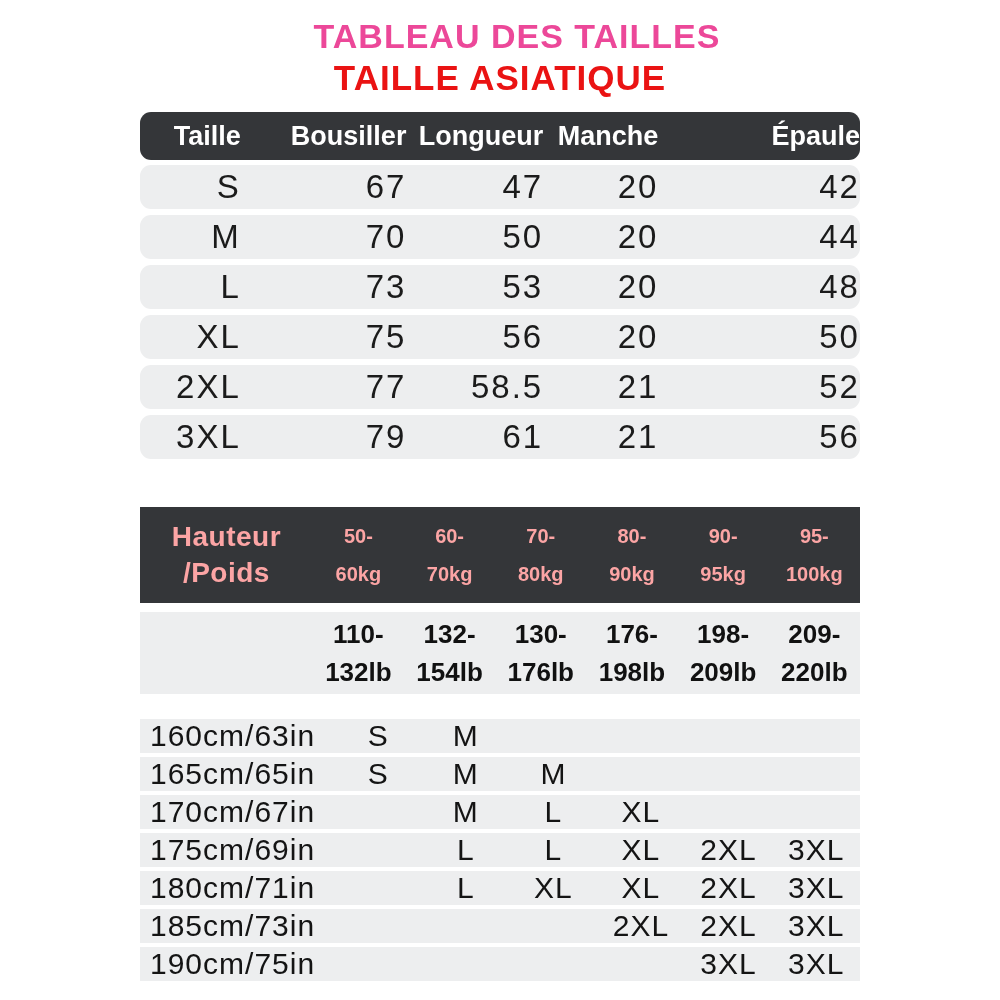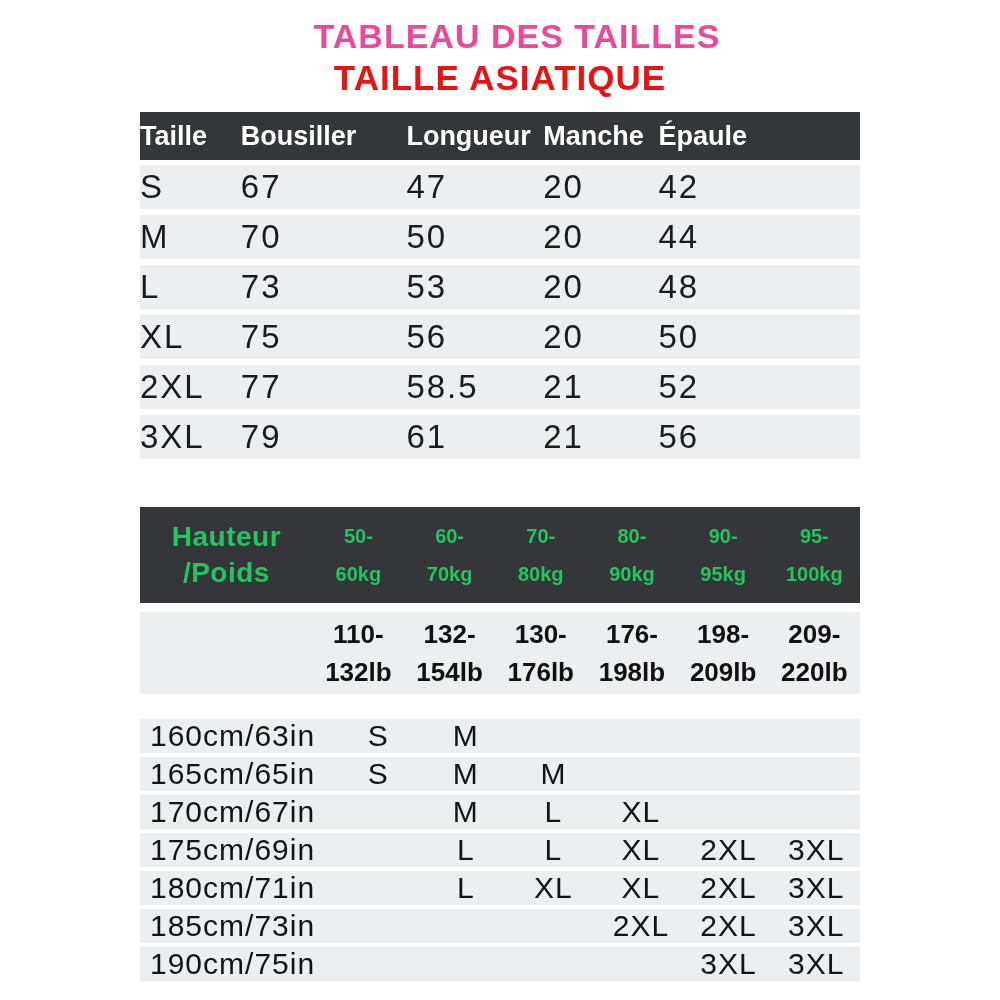--- a/index.html
+++ b/index.html
@@ -14,27 +14,27 @@
     width:1000px;height:1000px;background:#fff;overflow:hidden;
     font-family:"Liberation Sans",sans-serif;color:var(--text-dark);
   }
   .titles{text-align:center;padding-top:16px;}
   .title{font-size:34px;line-height:40px;font-weight:800;letter-spacing:1px;color:#ec4899;padding-left:34px;}
   .subtitle{font-size:35px;line-height:36px;font-weight:800;letter-spacing:1px;color:var(--accent-red);margin-top:4px;}
 
   .sheet{width:720px;margin:16px auto 0;}
 
   
-  .grid5{display:grid;grid-template-columns:14% 23% 19% 16% 28%;align-items:center;text-align:left;}
+  .grid5{display:grid;grid-template-columns:14% 23% 19% 16% 28%;align-items:center;text-align:right;border-radius:11px;}
   .thead{background:var(--band-dark);height:48px;color:#fff;font-weight:700;font-size:27px;margin-bottom:5px;}
   .trow{background:var(--row-gray);height:44px;font-size:33px;letter-spacing:2px;margin-bottom:6px;color:#1b1b1b;}
 
   
   .grid7{display:grid;grid-template-columns:24% repeat(6,12.666%);align-items:center;text-align:center;}
-  .band{background:var(--band-dark);height:96px;color:#22c55e;font-weight:700;margin-bottom:9px;margin-top:48px;}
+  .band{background:var(--band-dark);height:96px;color:#fca5a5;font-weight:700;margin-bottom:9px;margin-top:48px;}
   .band .lbl{font-size:28px;line-height:36px;letter-spacing:0.5px;}
   .two-line span{display:block;}
   .band .wcell{font-size:20px;line-height:38px;}
   .lbband{background:var(--row-gray);height:82px;color:#111;font-weight:700;font-size:26px;line-height:38px;margin-bottom:25px;}
 
   
   .hgrid{display:grid;grid-template-columns:27% repeat(6,12.166%);align-items:center;}
   .hrow{background:var(--row-gray);height:34px;margin-bottom:4px;font-size:30px;}
   .hrow .hlabel{text-align:left;padding-left:10px;letter-spacing:1px;white-space:nowrap;}
   .hrow .scell{text-align:center;letter-spacing:1px;}

